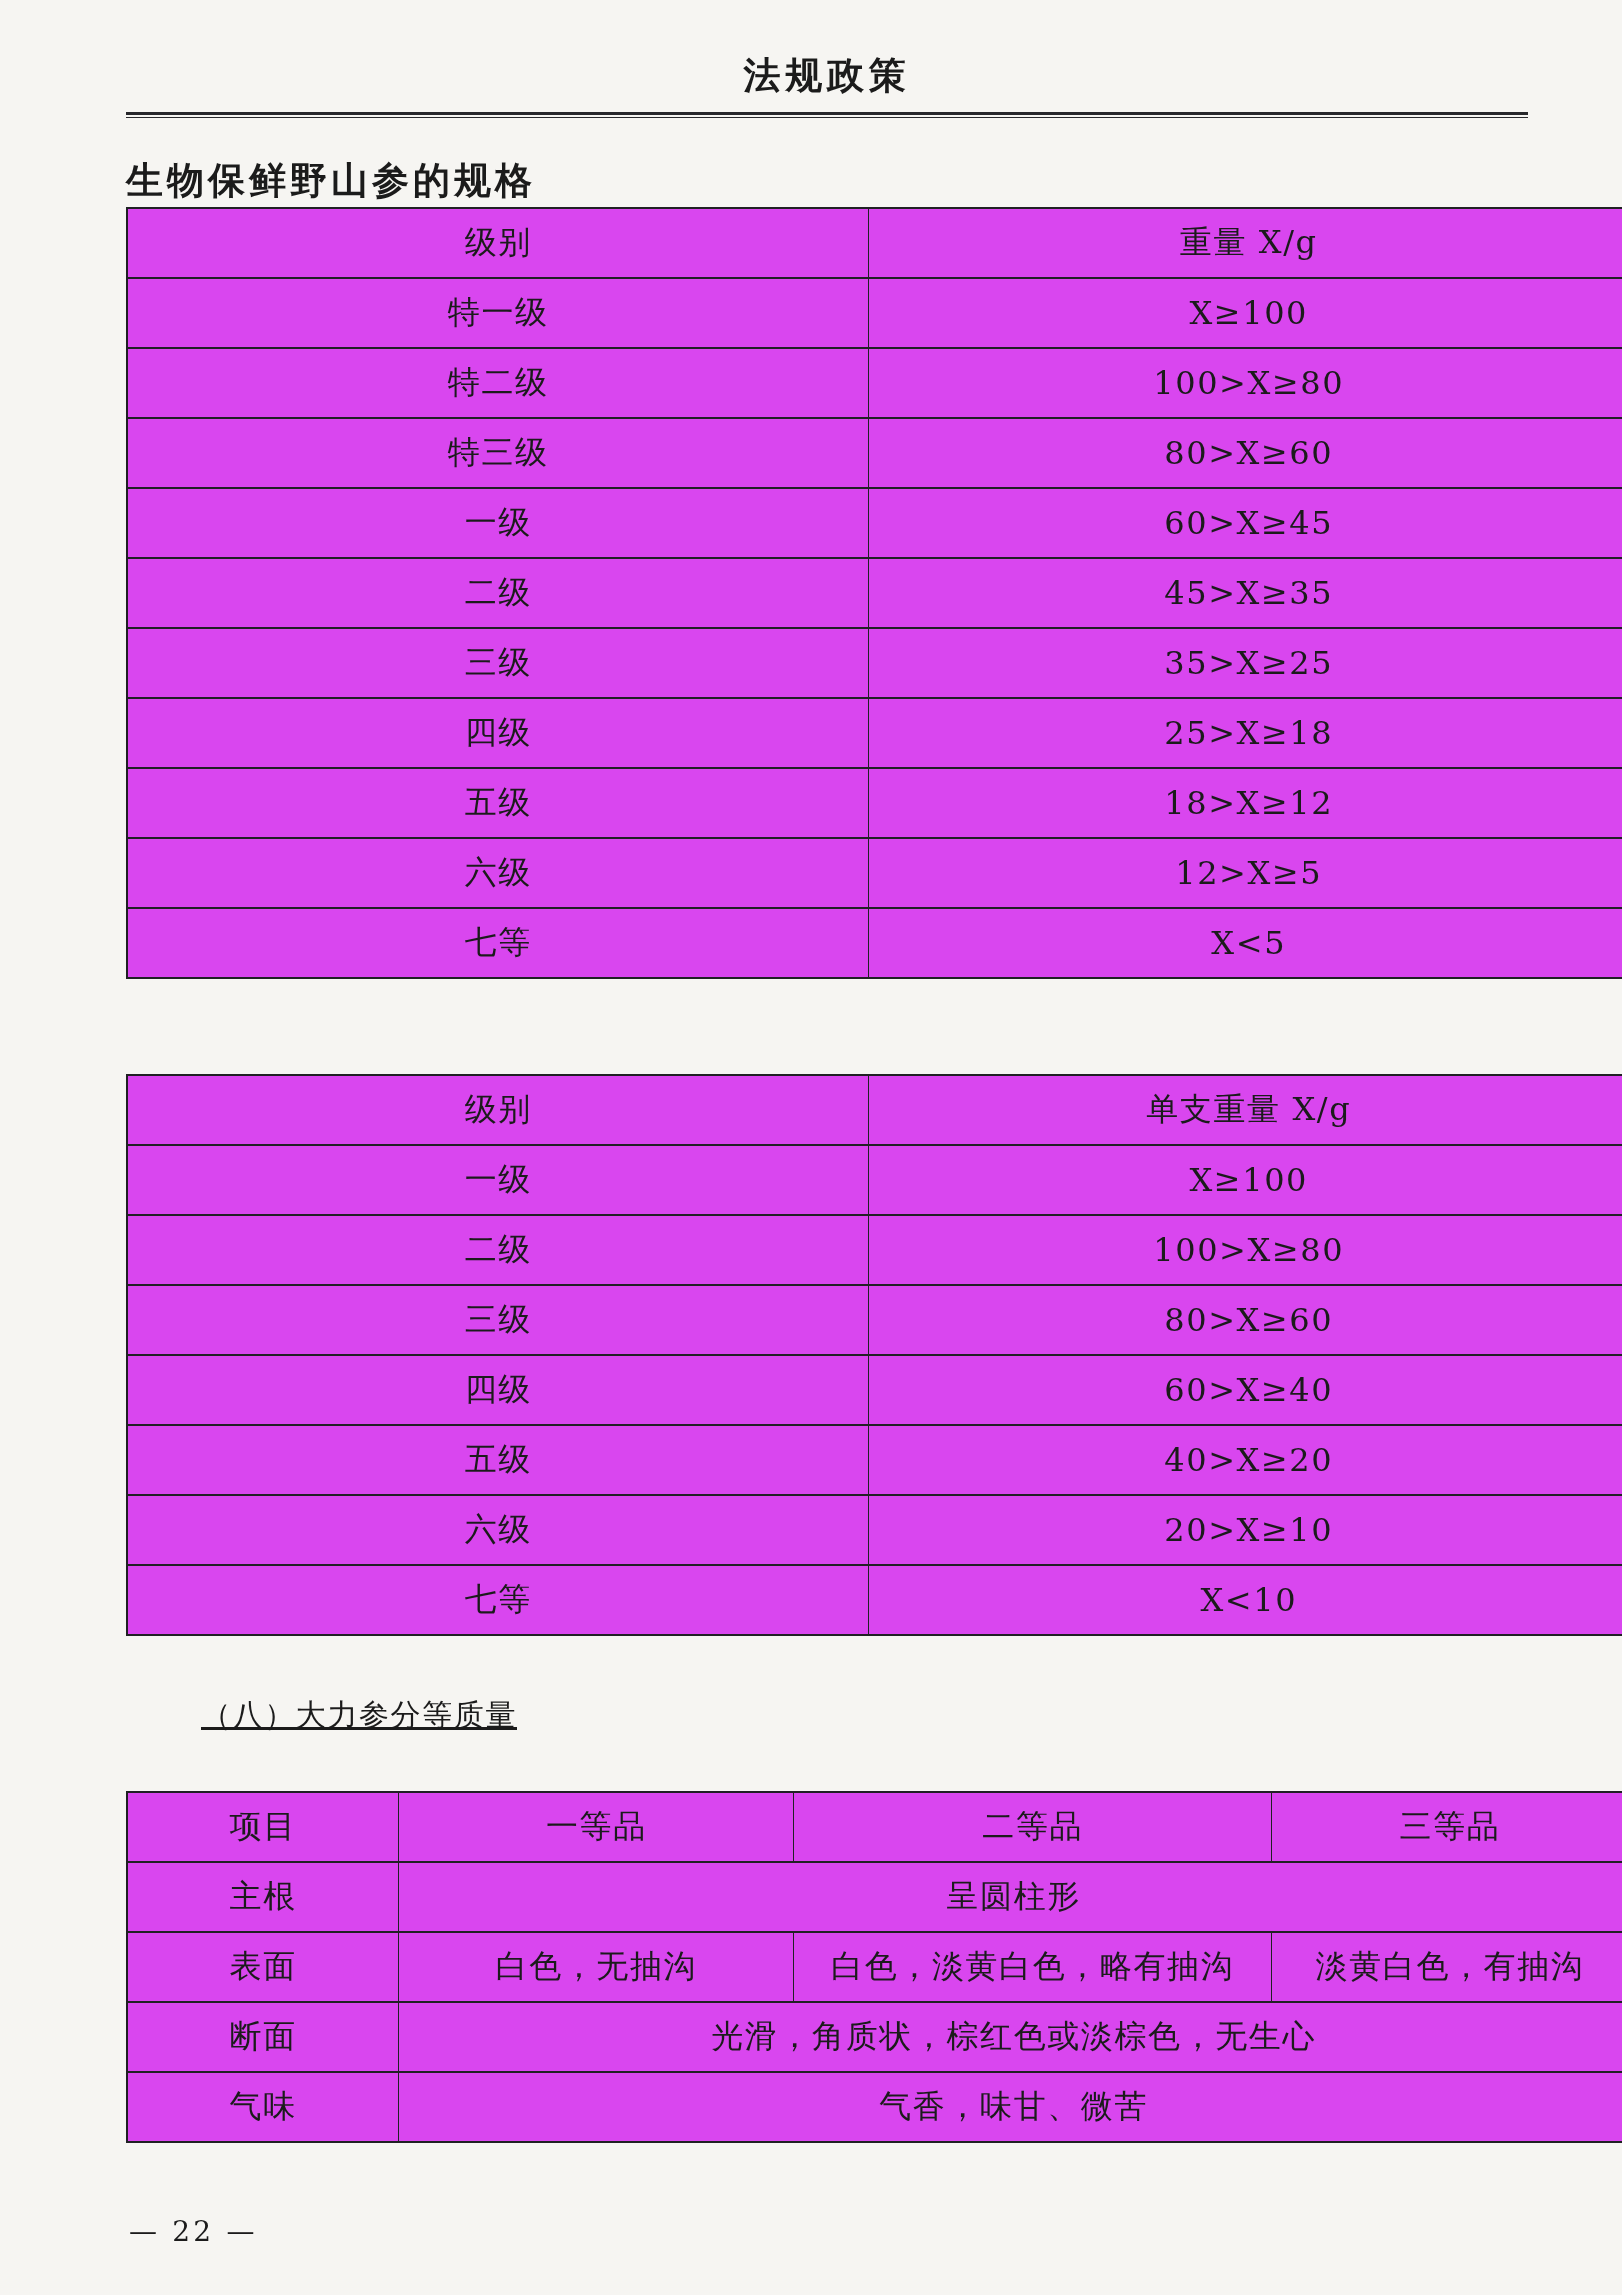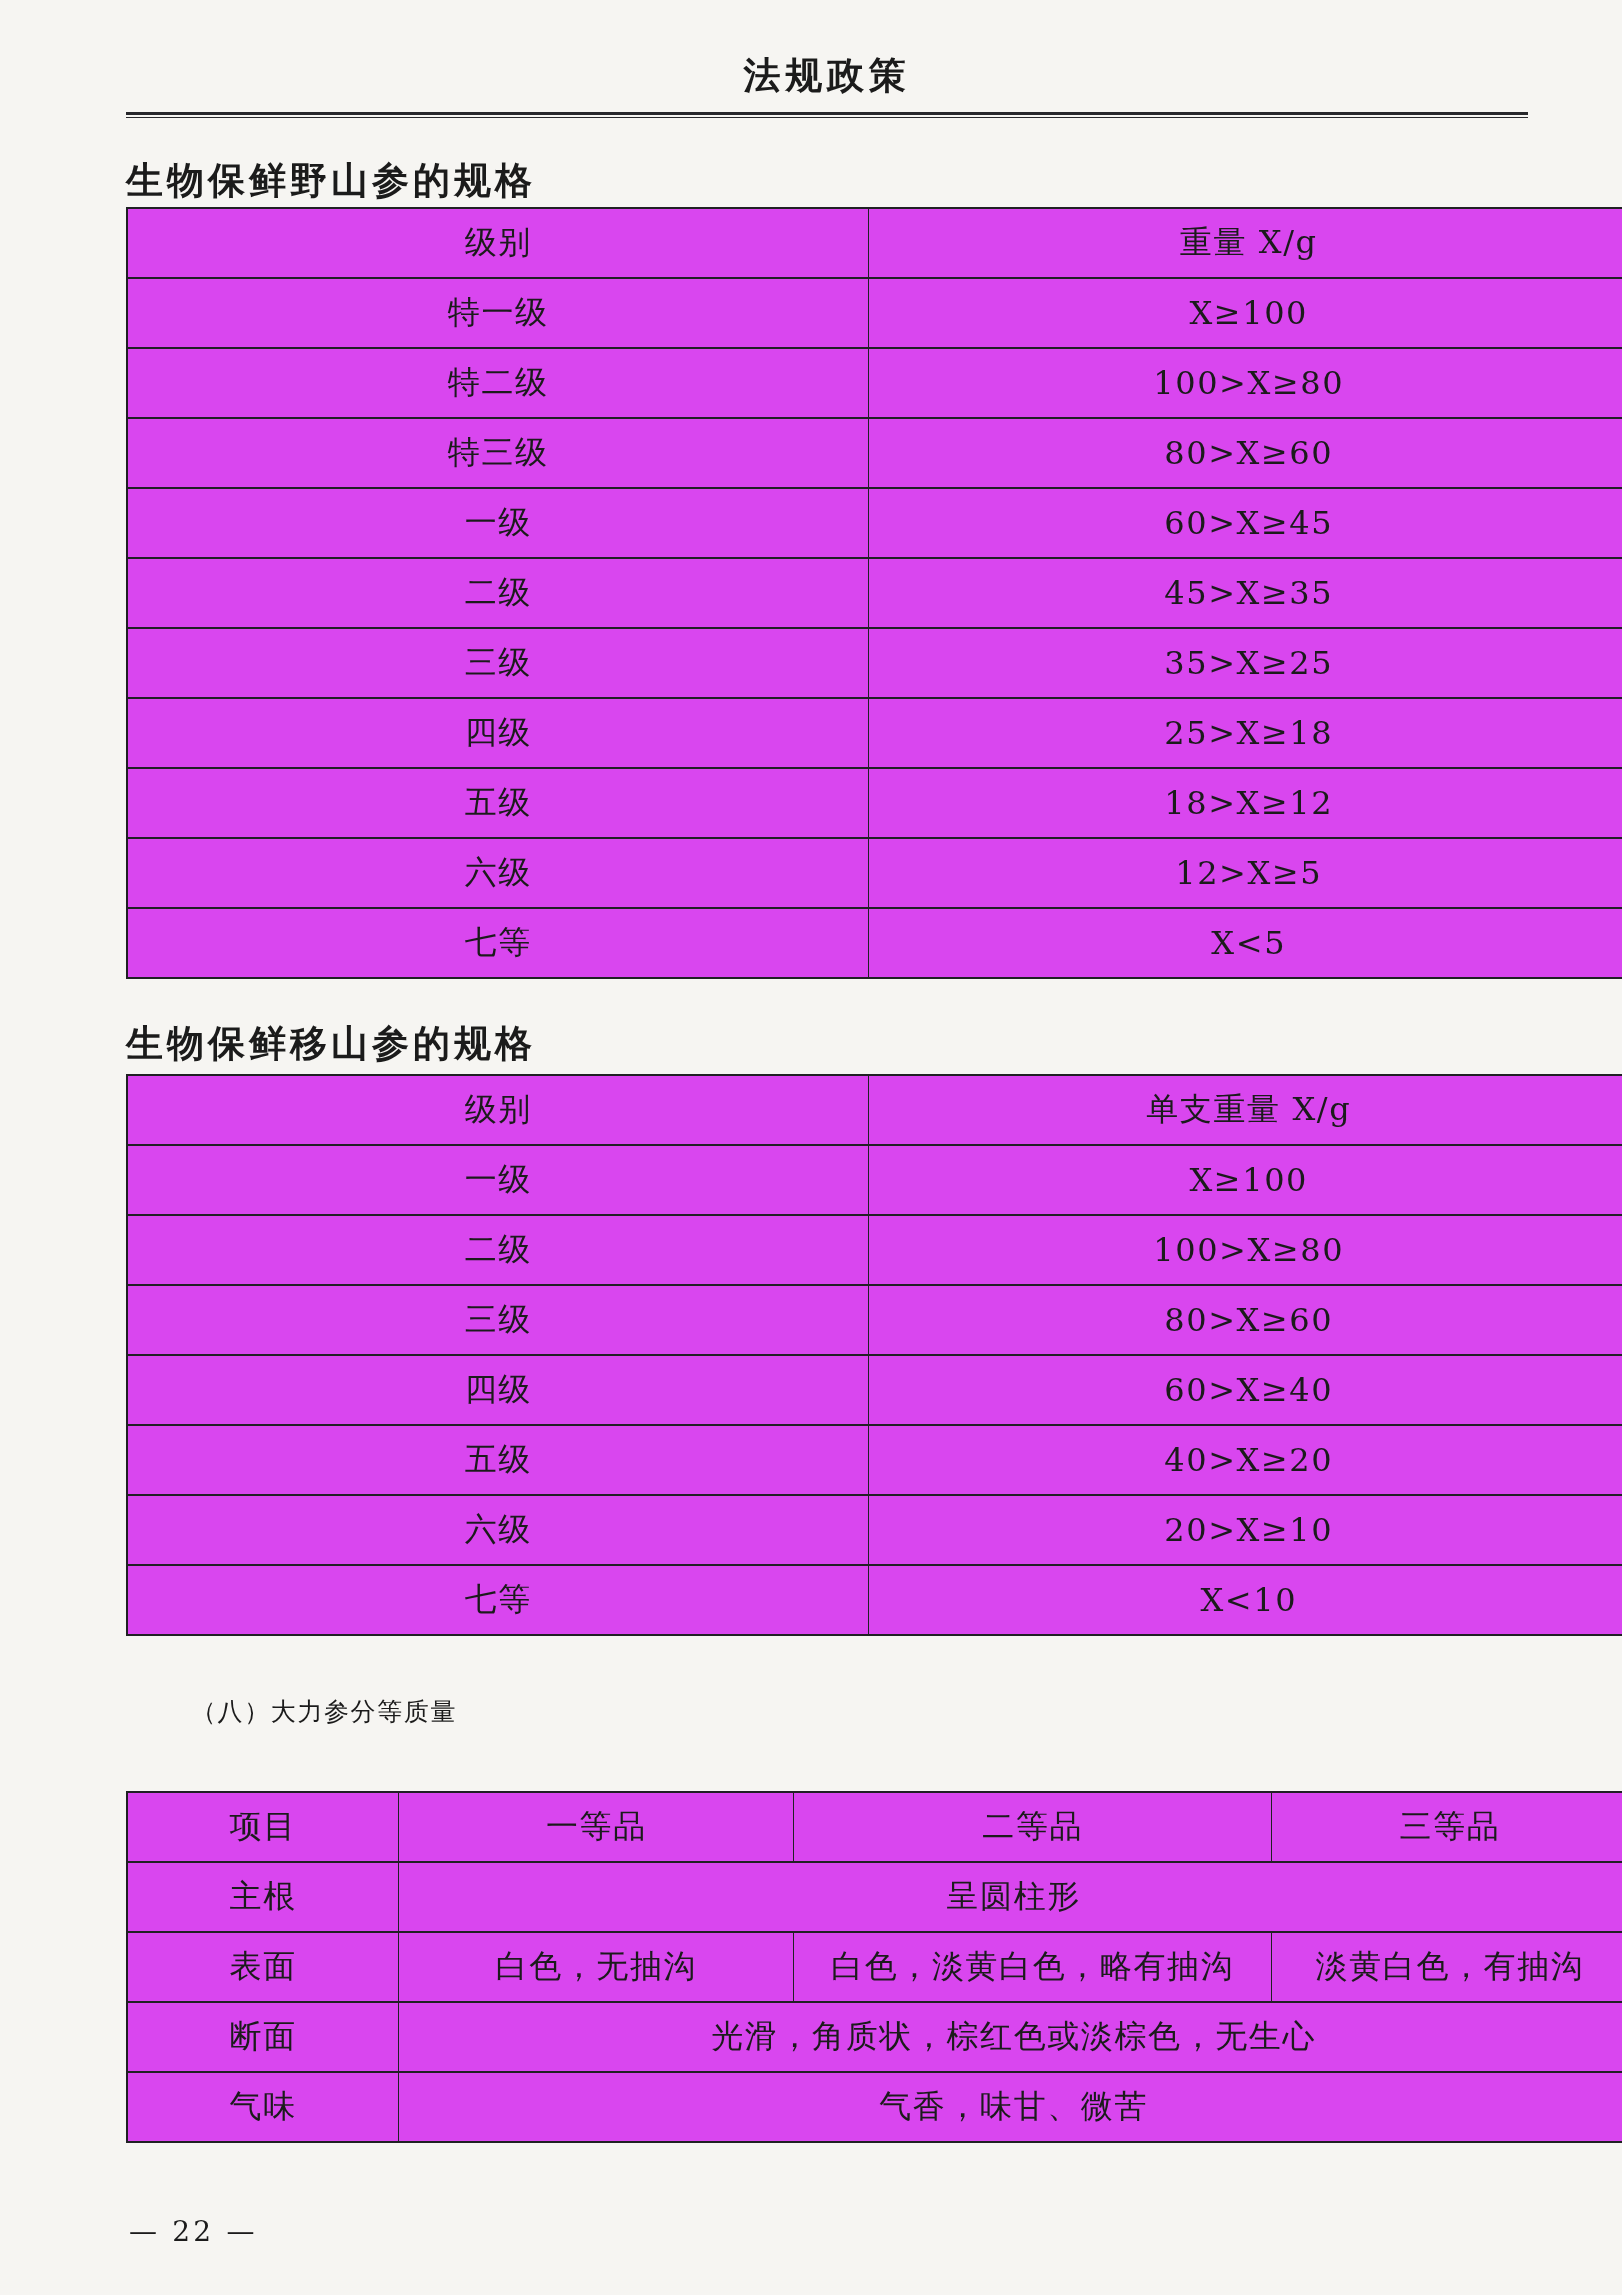--- a/index.html
+++ b/index.html
@@ -46,24 +46,25 @@
     font-size: 37px;
     font-weight: bold;
     letter-spacing: 4px;
   }
   .title-wild { top: 156px; }
   .title-transplanted { top: 1019px; }
   .title-dali { top: 1750px; }
   
   .section-label {
     position: absolute;
-    left: 191px;
+    left: 201px;
     top: 1695px;
-    font-size: 25px;
+    font-size: 30px;
     letter-spacing: 1.6px;
+    text-decoration: underline;
   }
   
   table.spec {
     position: absolute;
     left: 126px;
     width: 1504px;
     border-collapse: collapse;
     table-layout: fixed;
     background: #d946ef;
   }
@@ -154,21 +155,20 @@
         <td>六级</td>
         <td>12&gt;X≥5</td>
       </tr>
       <tr>
         <td>七等</td>
         <td>X&lt;5</td>
       </tr>
     </tbody>
   </table>
 
-  <div class="table-title title-transplanted">生物保鲜移山参的规格</div>
 
   <table class="spec table-transplanted">
     <colgroup>
       <col style="width:49.4%">
       <col style="width:50.6%">
     </colgroup>
     <tbody>
       <tr>
         <th>级别</th>
         <th>单支重量 X/g</th>

